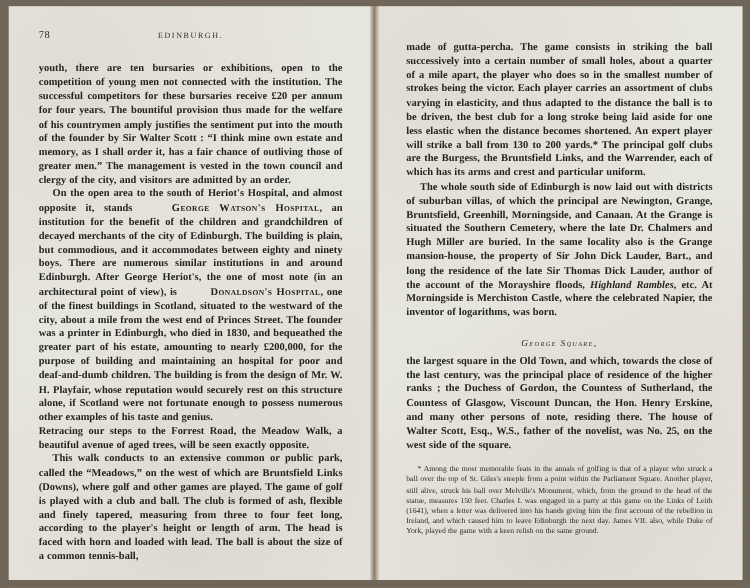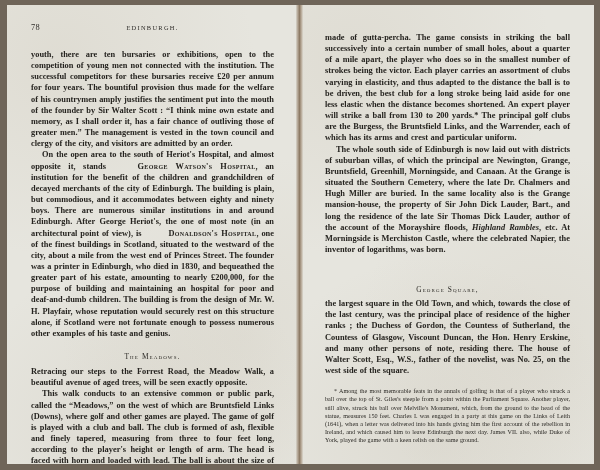--- a/index.html
+++ b/index.html
@@ -112,21 +112,21 @@
 
   h2.section-head {
     margin: 13px 0 5px 0;
     text-align: center;
     font-weight: normal;
     font-size: 7.4px;
     font-variant: small-caps;
     letter-spacing: 1.1px;
     color: #2a2824;
   }
-  h2.section-head.tight { margin-top: 30px; margin-bottom: 4px; }
+  h2.section-head.tight { margin-top: 15px; margin-bottom: 4px; font-style: italic; }
 
   .footnote {
     margin-top: 9px;
     padding-top: 2px;
     color: #2a2824;
   }
   .footnote p {
     margin: 0;
     text-align: justify;
     font-size: 6.15px;
@@ -164,21 +164,20 @@
         <span class="folio">78</span>
         <span class="head-title">EDINBURGH.</span>
       </div>
 
       <div class="body-block">
         <div id="left-paras">
             <p class="para">youth, there are ten bursaries or exhibitions, open to the competition of young men not connected with the institution. The successful competitors for these bursaries receive £20 per annum for four years.   The bountiful provision thus made for the welfare of his countrymen amply justifies the sentiment put into the mouth of the founder by Sir Walter Scott : “I think mine own estate and memory, as I shall order it, has a fair chance of outliving those of greater men.”  The management is vested in the town council and clergy of the city, and visitors are admitted by an order.</p>
             <p class="para indent">On the open area to the south of Heriot's Hospital, and almost opposite it, stands <span class="sc">George Watson's Hospital</span>, an institution for the benefit of the children and grandchildren of decayed merchants of the city of Edinburgh.   The building is plain, but commodious, and it accommodates between eighty and ninety boys.   There are numerous similar institutions in and around Edinburgh.   After George Heriot's, the one of most note (in an architectural point of view), is <span class="sc">Donaldson's Hospital</span>, one of the finest buildings in Scotland, situated to the westward of the city, about a mile from the west end of Princes Street.   The founder was a printer in Edinburgh, who died in 1830, and bequeathed the greater part of his estate, amounting to nearly £200,000, for the purpose of building and maintaining an hospital for poor and deaf-and-dumb children.   The building is from the design of Mr. W. H. Playfair, whose reputation would securely rest on this structure alone, if Scotland were not fortunate enough to possess numerous other examples of his taste and genius.</p>
           </div>
 
-        <h2 class="section-head">The Meadows.</h2>
 
         <div id="left-section-paras">
             <p class="para">Retracing our steps to the Forrest Road, the Meadow Walk, a beautiful avenue of aged trees, will be seen exactly opposite.</p>
             <p class="para indent">This walk conducts to an extensive common or public park, called the “Meadows,” on the west of which are Bruntsfield Links (Downs), where golf and other games are played.   The game of golf is played with a club and ball.   The club is formed of ash, flexible and finely tapered, measuring from three to four feet long, according to the player's height or length of arm.   The head is faced with horn and loaded with lead.   The ball is about the size of a common tennis-ball,</p>
           </div>
       </div>
 
     </div>
   </div>
 

